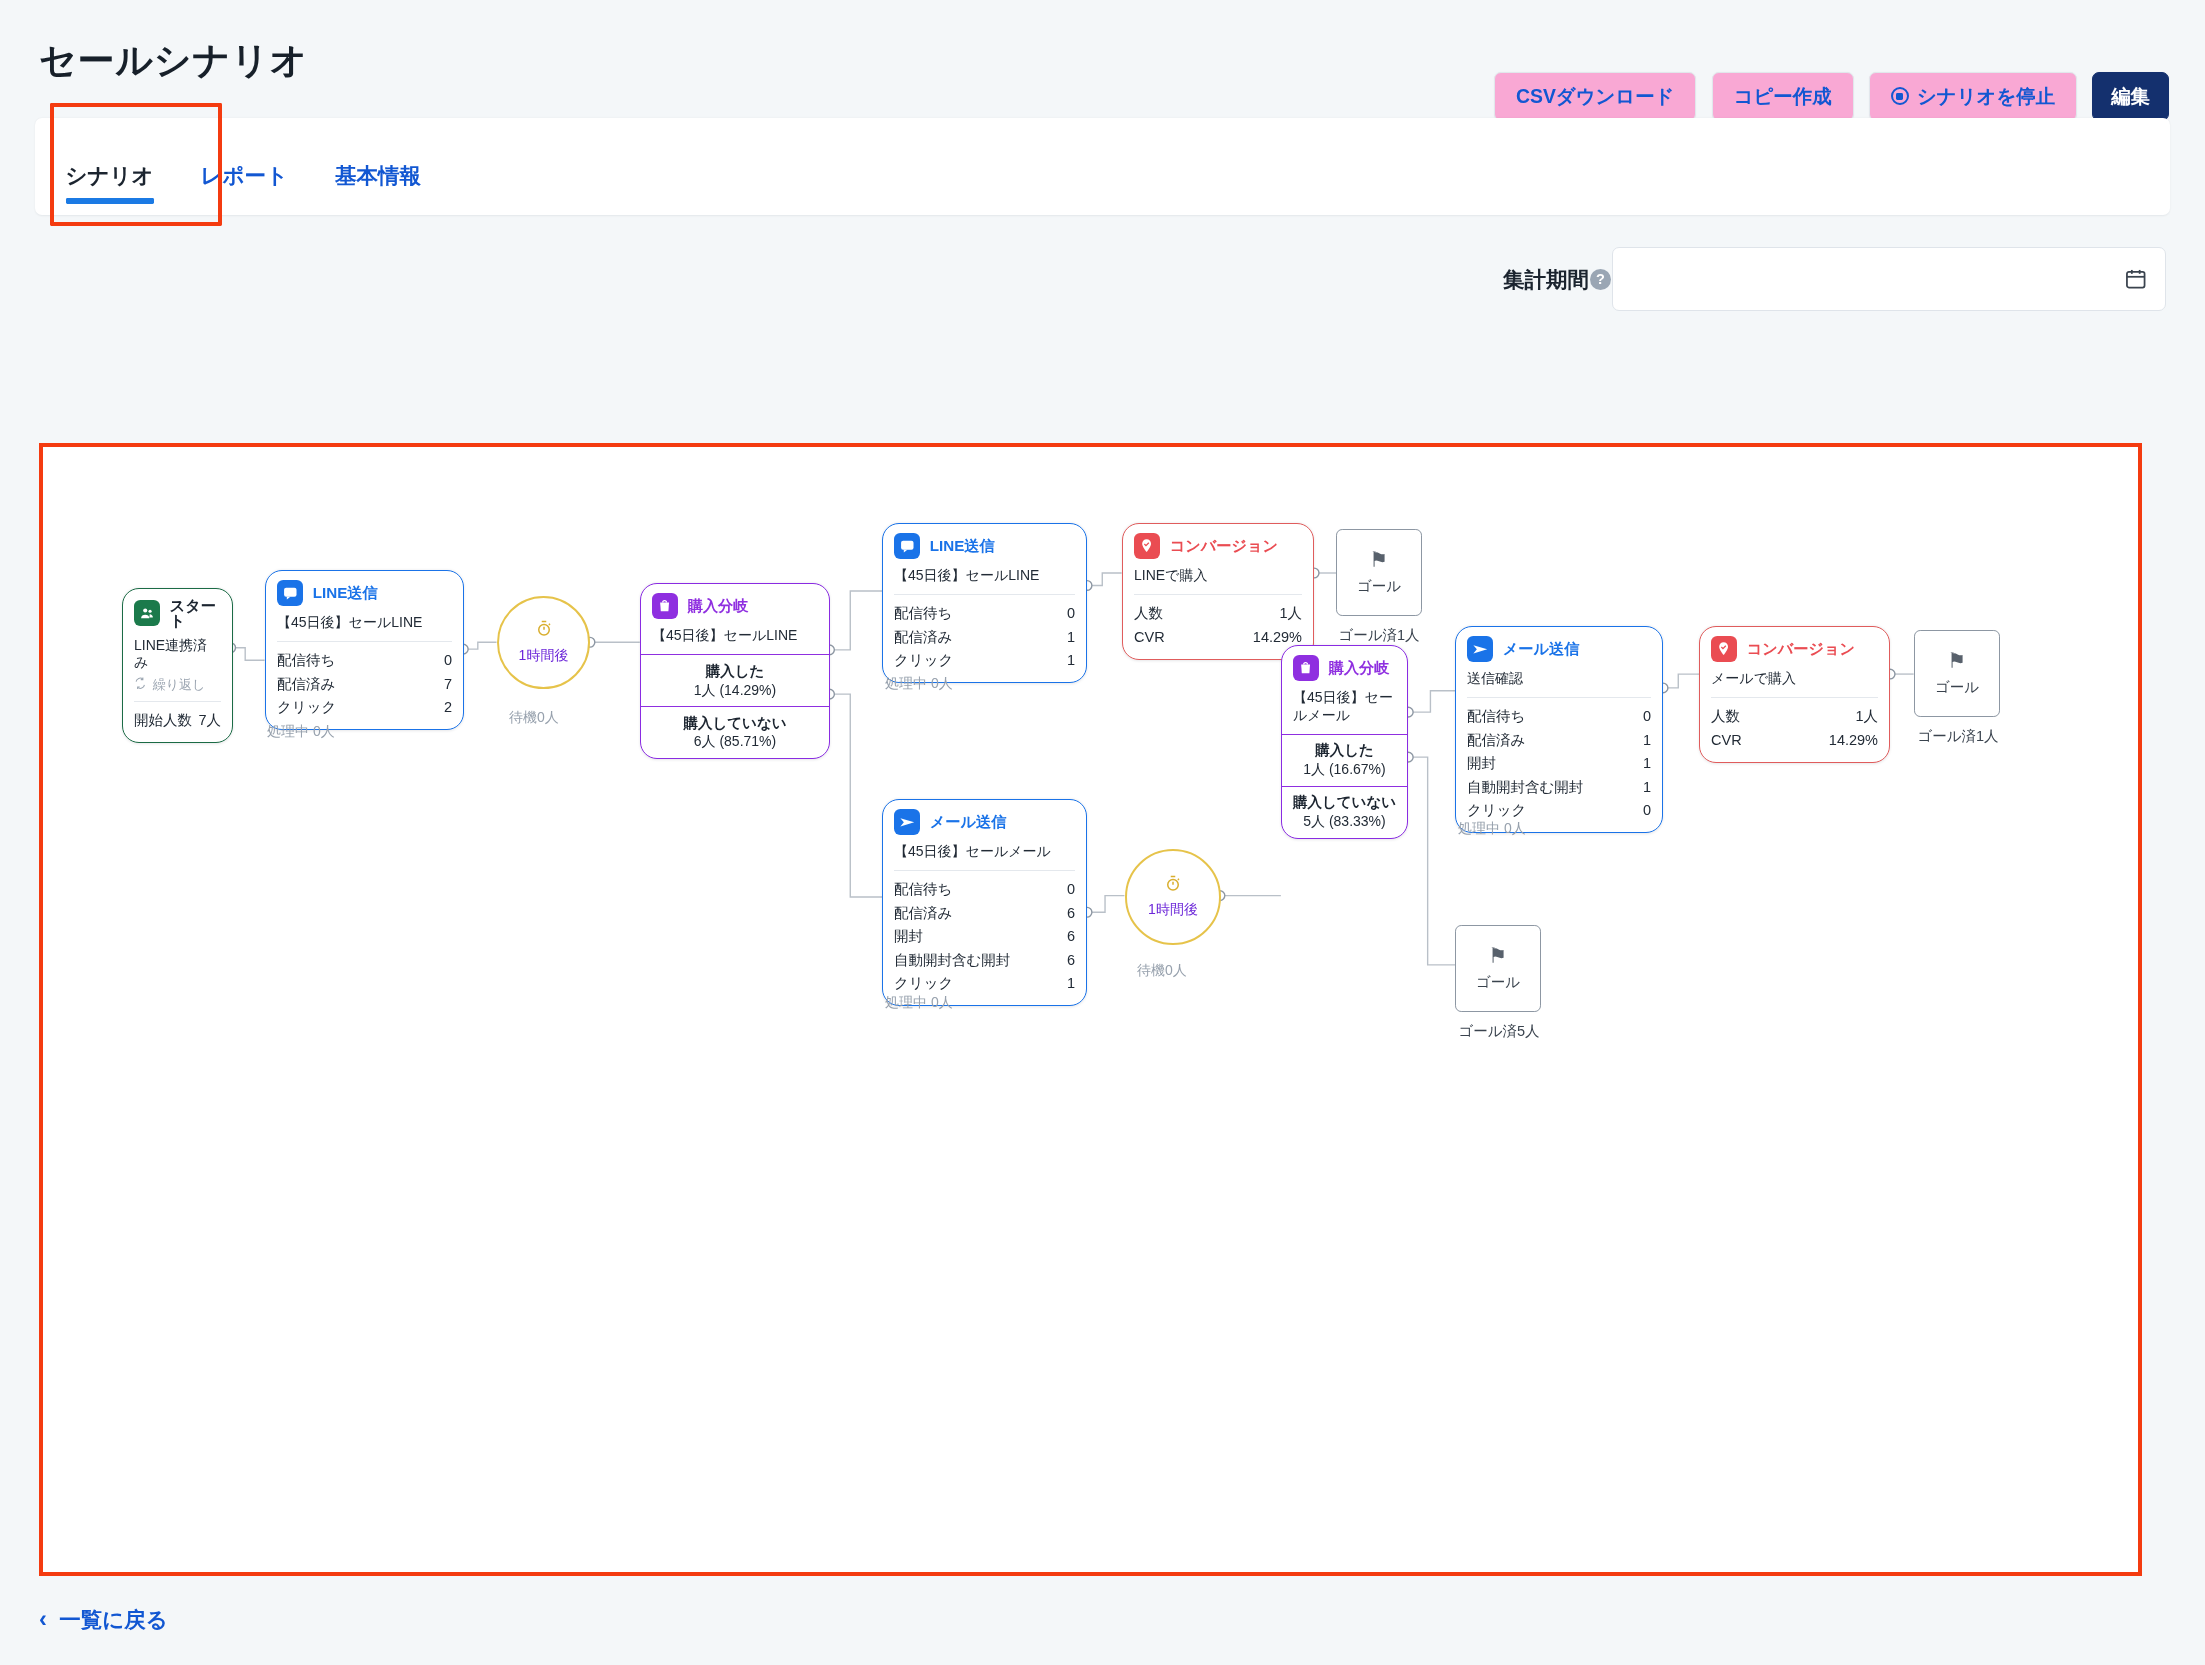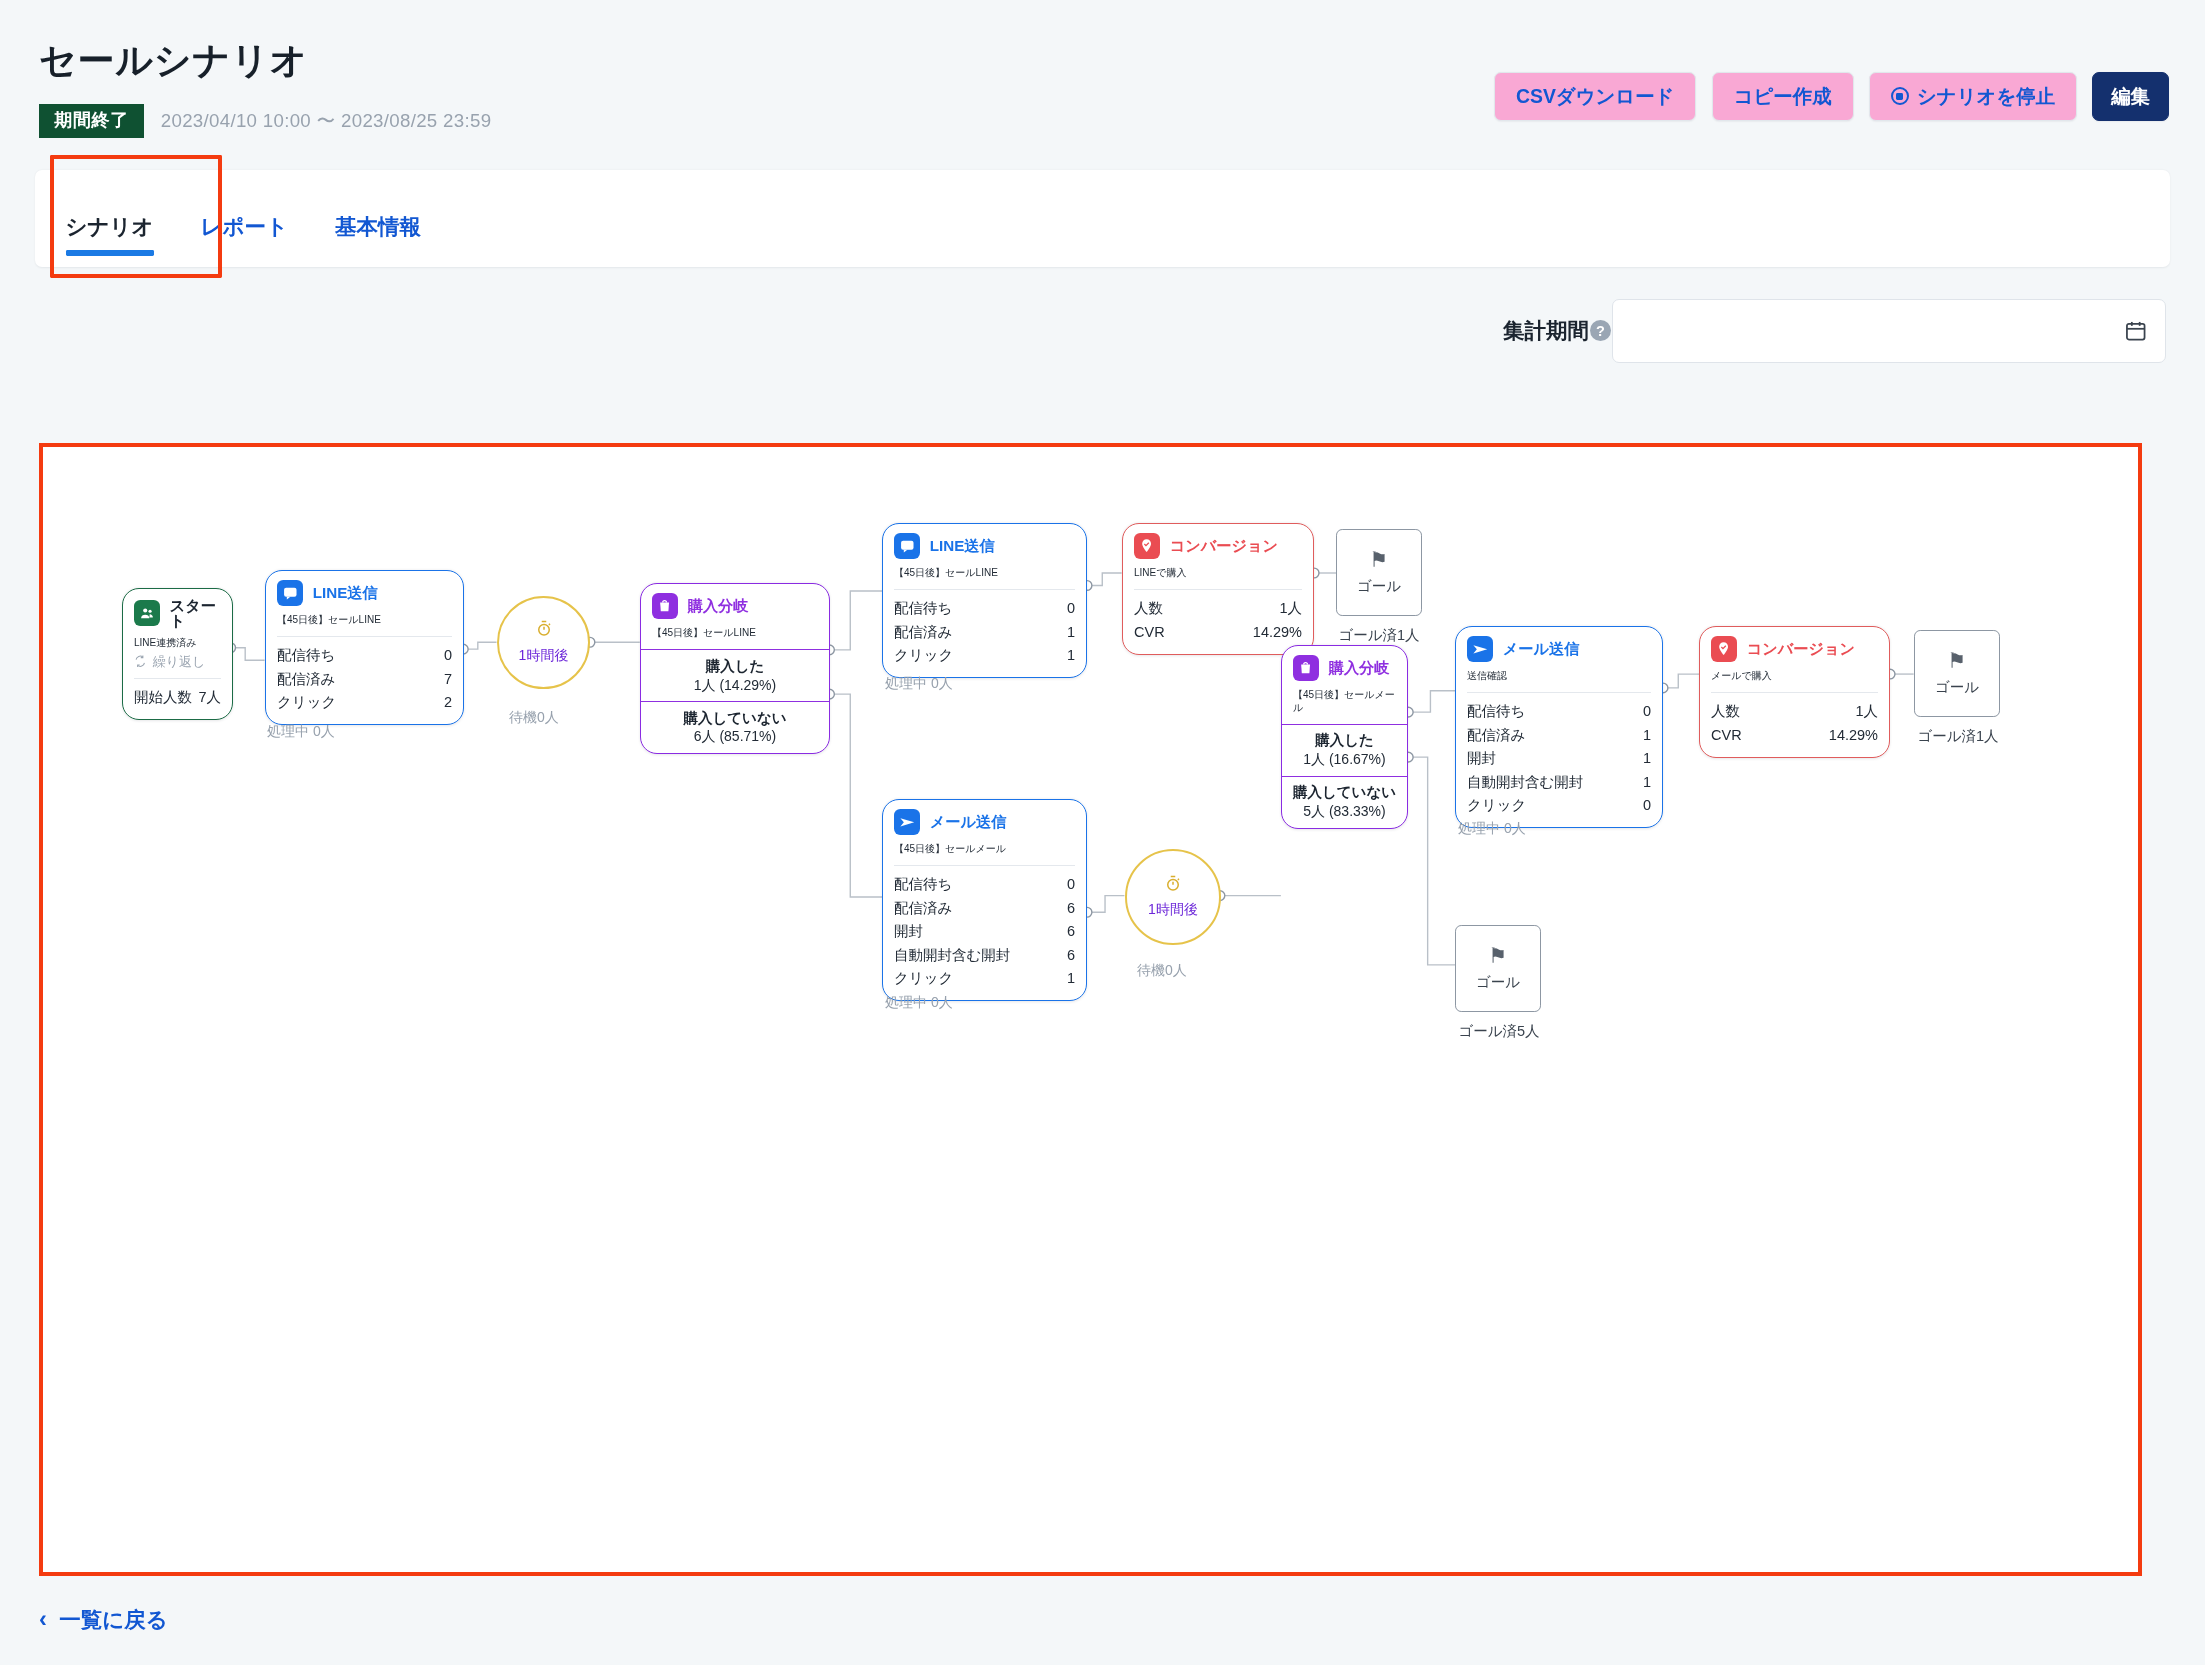--- a/index.html
+++ b/index.html
@@ -105,21 +105,21 @@
   }
   .node-head {
     display: flex; align-items: center; gap: 9.7px;
     padding: 9px 11px 5.5px 11px;
   }
   .node-icon {
     width: 26px; height: 26px; border-radius: 6.2px; flex: none;
     display: flex; align-items: center; justify-content: center;
   }
   .node-title { font-size: 15.2px; font-weight: 700; line-height: 1; }
-  .node-sub { font-size: 10px; color: #222b36; padding: 2.8px 11px 9.7px 11px; line-height: 1.25; }
+  .node-sub { font-size: 14px; color: #222b36; padding: 2.8px 11px 9.7px 11px; line-height: 1.25; }
   .node-divider { height: 0.7px; background: #e4e8ed; margin: 0 11px; }
   .stats { padding: 7px 11px 9.7px 11px; }
   .stat-line {
     display: flex; justify-content: space-between; align-items: baseline;
     font-size: 14.5px; color: #222b36; line-height: 1.62;
   }
   .below-label {
     position: absolute; font-size: 14px; color: #97a1ad; white-space: nowrap;
   }
   .node-caption {
@@ -181,24 +181,20 @@
     display: flex; align-items: center; gap: 12.5px;
     color: #1257d2; font-size: 21.5px; font-weight: 700; cursor: pointer;
   }
   .chev { font-size: 23.5px; line-height: 1; font-weight: 700; }
 </style>
 </head>
 <body>
 
 <div class="page-header">
   <div class="page-title">セールシナリオ</div>
-  <div class="status-row">
-    <span class="status-badge">期間終了</span>
-    <span class="period-text">2023/04/10 10:00 〜 2023/08/25 23:59</span>
-  </div>
 
   <div class="header-actions">
     <button class="btn">CSVダウンロード</button>
     <button class="btn">コピー作成</button>
     <button class="btn">
       <span class="stop-icon"></span>
       <span>シナリオを停止</span>
     </button>
     <button class="btn btn-primary">編集</button>
   </div>

